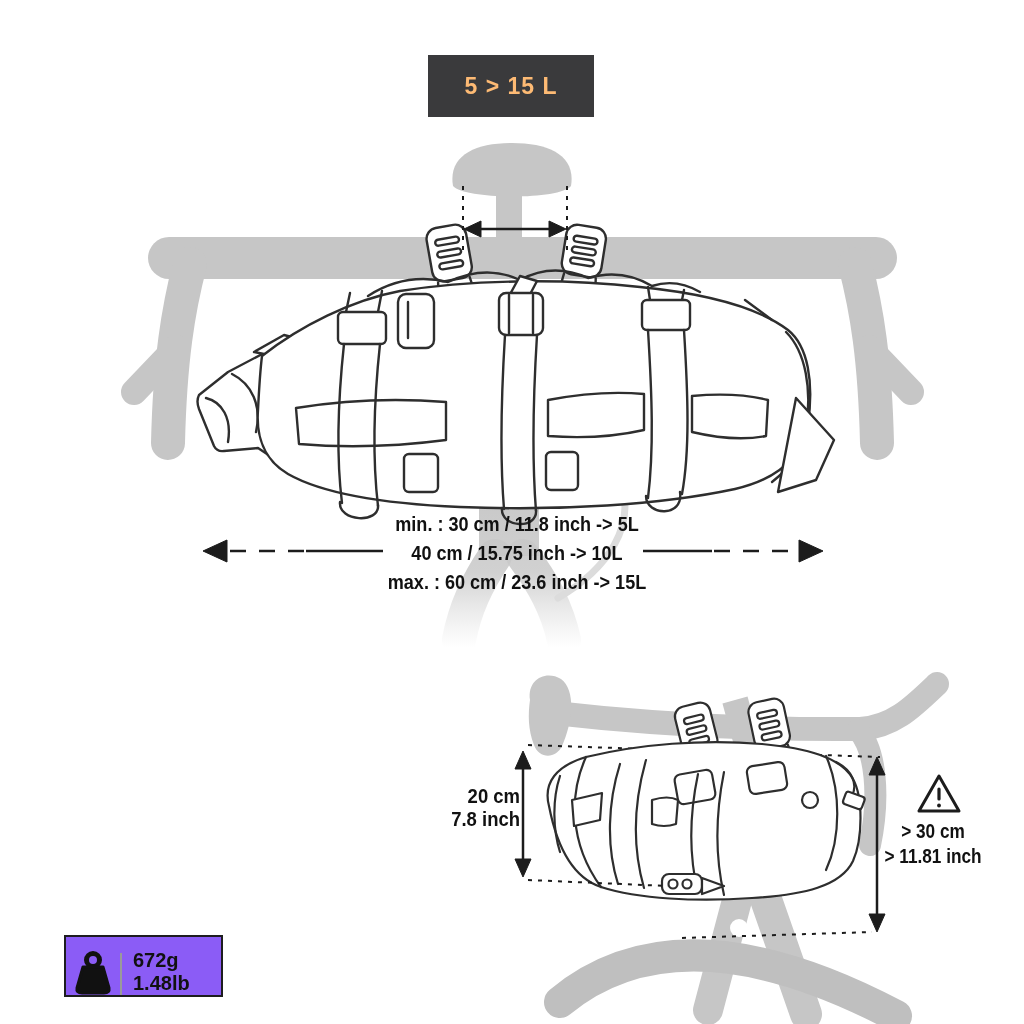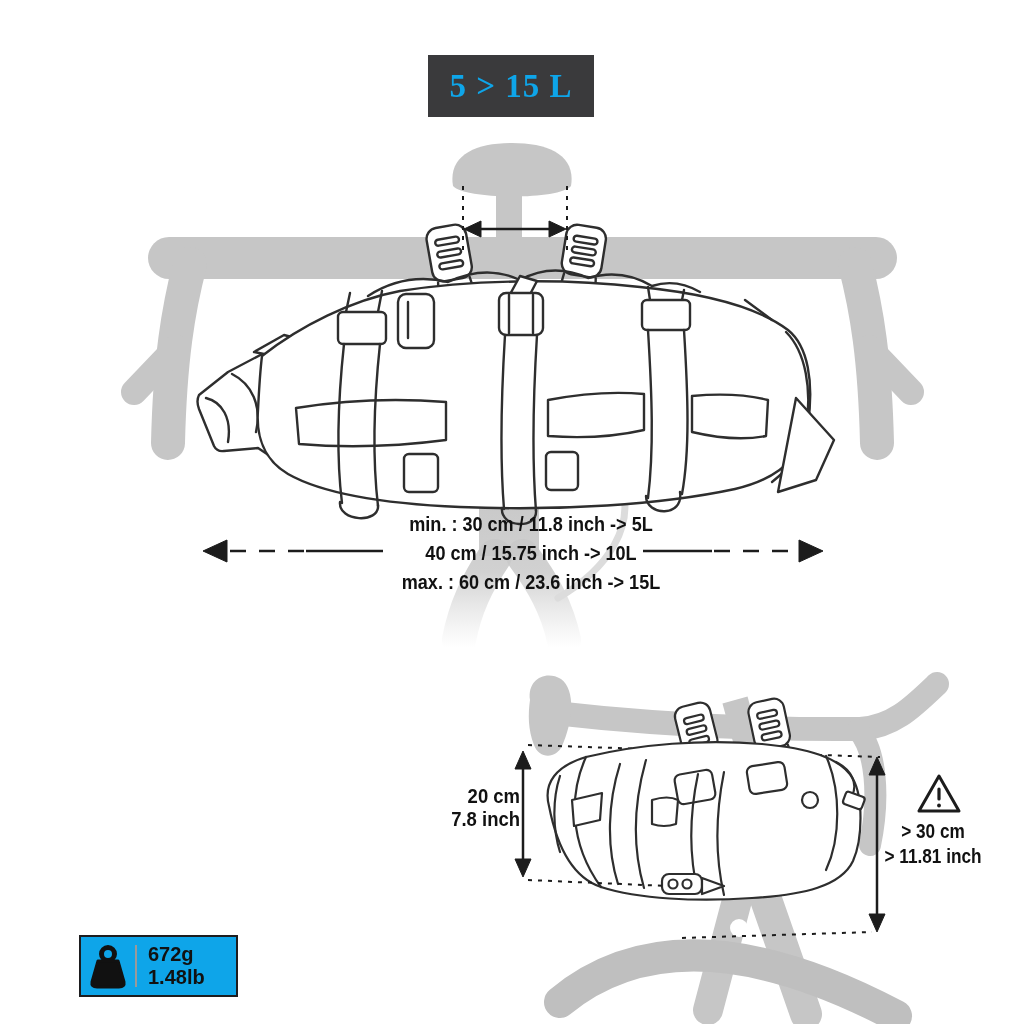--- a/index.html
+++ b/index.html
@@ -9,30 +9,30 @@
   }
   #art{position:absolute;left:0;top:0;width:1024px;height:1024px;}
   .txt{position:absolute;color:#111;font-weight:700;white-space:nowrap;}
   .cond{display:block;transform:scaleX(0.86);transform-origin:center;}
   .cond-r{display:block;transform:scaleX(0.88);transform-origin:right center;}
 
   #capacity-badge{
     position:absolute;left:428px;top:55px;width:166px;height:62px;
     background:#3a3a3c;display:flex;align-items:center;justify-content:center;
   }
-  #capacity-badge span{color:#0ea5e9;font-size:33px;font-weight:700;letter-spacing:1px;font-family:Liberation Serif, serif;}
+  #capacity-badge span{color:#fdba74;font-size:23px;font-weight:700;letter-spacing:1px;}
 
   #dim-width{left:424px;top:163px;width:180px;text-align:center;font-size:22px;line-height:28px;}
-  #size-range{left:376px;top:509px;width:310px;text-align:center;font-size:21px;line-height:29px;}
+  #size-range{left:362px;top:509px;width:310px;text-align:center;font-size:21px;line-height:29px;}
   #dim-height{left:408px;top:784px;width:112px;text-align:right;font-size:21px;line-height:23px;}
   #clearance{left:866px;top:819px;width:134px;text-align:center;font-size:20px;line-height:25px;}
 
   #weight-badge{
-    position:absolute;left:79px;top:935px;width:159px;height:62px;
-    border:2px solid #1d1d1f;background:#0ea5e9;display:flex;align-items:center;box-sizing:border-box;
+    position:absolute;left:64px;top:935px;width:159px;height:62px;
+    border:2px solid #1d1d1f;background:#8b5cf6;display:flex;align-items:flex-end;box-sizing:border-box;
   }
   #weight-badge .icon-wrap{width:54px;display:flex;justify-content:center;}
   #weight-badge .div{width:2px;height:42px;background:#9a9a9a;}
   #weight-badge .wtxt{margin-left:11px;font-size:20px;line-height:23px;font-weight:700;color:#111;}
 </style>
 </head>
 <body>
 
 <div id="stage">
 

